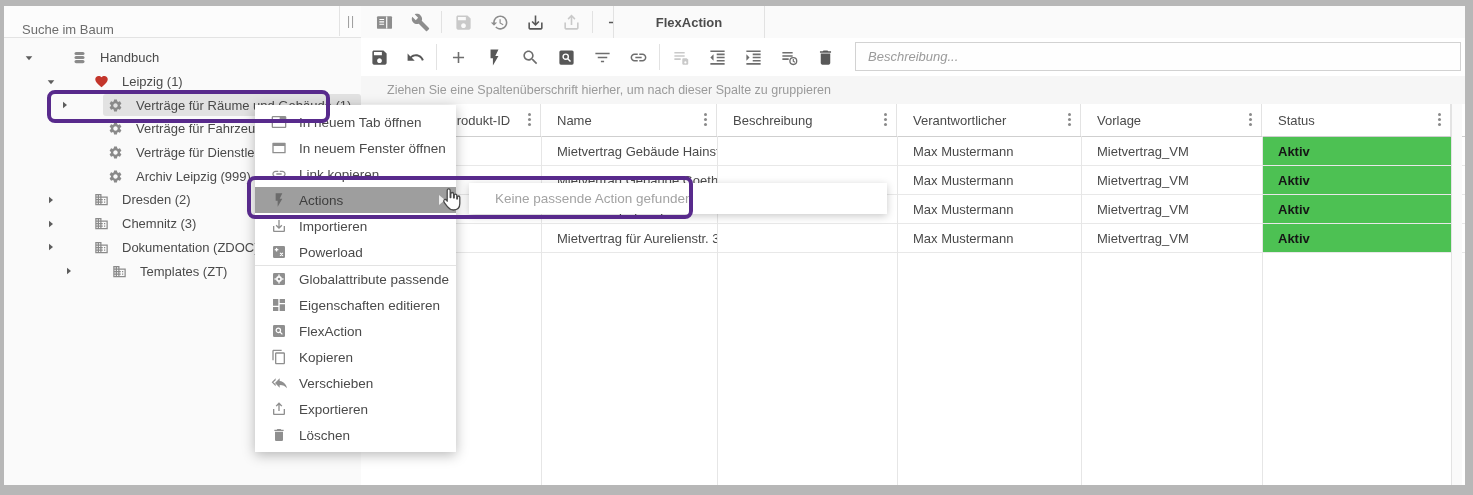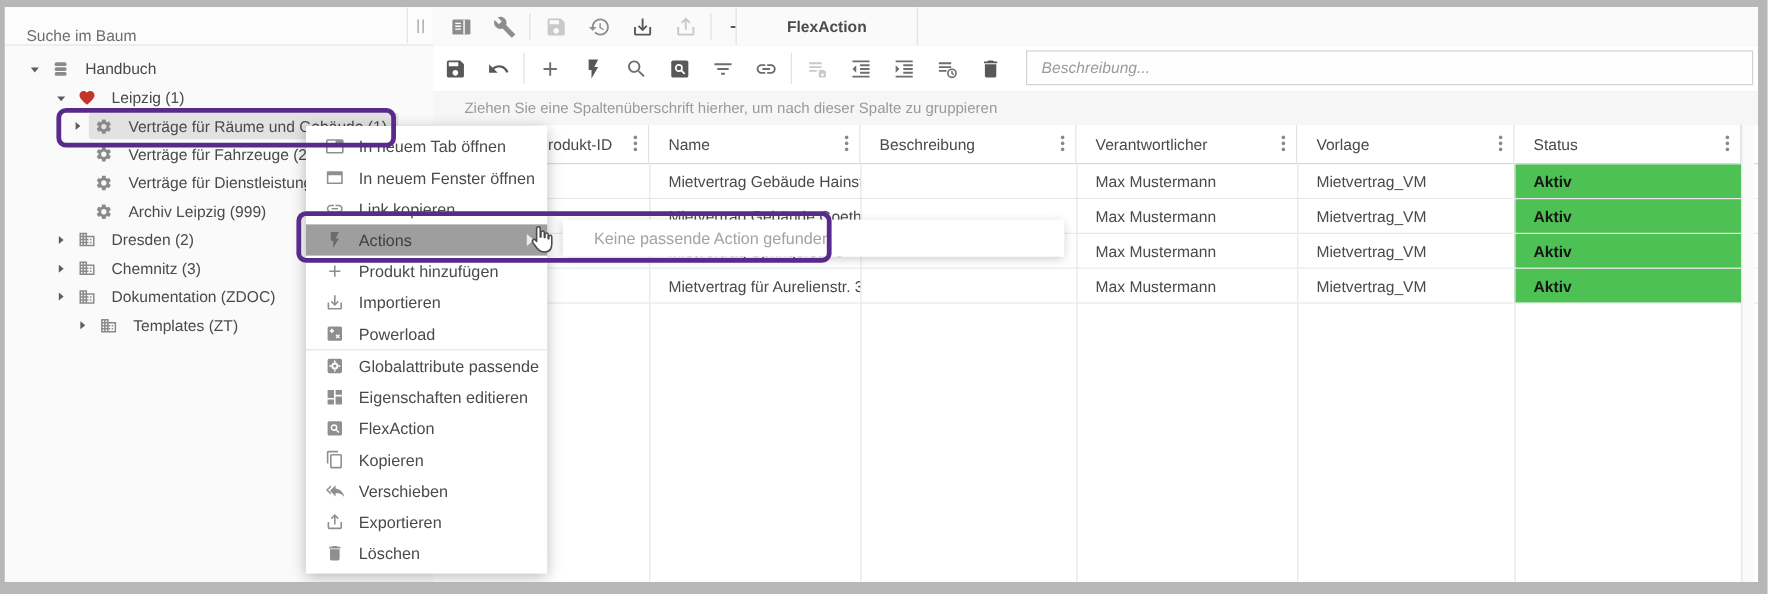--- a/index.html
+++ b/index.html
@@ -7,21 +7,21 @@
   .app{position:absolute;left:4px;top:6px;width:1461px;height:479px;background:#fff;overflow:hidden;}
   
   .tree-panel{position:absolute;left:0;top:0;width:357px;height:479px;background:#fafafa;border-right:1px solid #d8d8d8;}
   .tree-search{position:absolute;left:0;top:0;width:357px;height:31px;background:#fcfcfc;border-bottom:1px solid #e3e3e3;}
   .tree-search input{position:absolute;left:0;top:0;width:336px;height:30px;border:none;outline:none;background:transparent;
     padding:16px 0 0 18px;font:13px "Liberation Sans",sans-serif;color:#5f5f5f;box-sizing:border-box;border-right:1px solid #e3e3e3;}
   .tree-search input::placeholder{color:#6d6d6d;opacity:1;}
   .resize-handle{position:absolute;right:0;top:0;width:20px;height:30px;display:flex;align-items:center;justify-content:center;
     color:#9a9a9a;font-size:12px;cursor:col-resize;letter-spacing:1px;}
   .tree{position:absolute;left:0;top:40px;right:0;}
-  .tree-row{height:23.7px;display:flex;align-items:center;font-size:13px;color:#4a4a4a;white-space:nowrap;cursor:default;}
+  .tree-row{height:23.7px;display:flex;align-items:center;font-size:13px;color:#4a4a4a;white-space:nowrap;cursor:default;gap:29px;}
   .tree-row .exp{width:18px;height:16px;display:flex;align-items:center;justify-content:center;color:#5d5d5d;flex:0 0 18px;}
   .tree-row .exp svg{width:16px;height:16px;fill:currentColor;}
   .pillwrap{display:flex;align-items:center;padding:3px 10px 3px 5px;border-radius:3px;}
   .pillwrap.selected{background:#e2e2e2;}
   .tree-row .ic{width:20px;height:16px;display:flex;align-items:center;color:#8a8a8a;flex:0 0 20px;}
   .tree-row .ic svg{width:15px;height:15px;fill:currentColor;}
   .tree-row .lbl{margin-left:8px;}
   
   .main{position:absolute;left:357px;top:0;right:0;bottom:0;background:#fff;}
   .toolbar{position:absolute;left:0;right:0;display:flex;align-items:center;}
@@ -500,28 +500,20 @@
             <svg viewBox="0 0 24 24">
               <path d="M7 2v11h3v9l7-12h-4l4-8z"></path>
             </svg>
           </span>
           <span>Actions</span>
           <span class="sub-arrow"></span>
         </div>
         <div class="menu-item">
           <span class="mic">
             <svg viewBox="0 0 24 24">
-              <path d="M19 13h-6v6h-2v-6H5v-2h6V5h2v6h6v2z"></path>
-            </svg>
-          </span>
-          <span>Produkt hinzufügen</span>
-        </div>
-        <div class="menu-item">
-          <span class="mic">
-            <svg viewBox="0 0 24 24">
               <path d="M19 12v7H5v-7H3v7c0 1.1.9 2 2 2h14c1.1 0 2-.9 2-2v-7h-2zm-6 .67l2.59-2.58L17 11.5l-5 5-5-5 1.41-1.41L11 12.67V3h2v9.67z"></path>
             </svg>
           </span>
           <span>Importieren</span>
         </div>
         <div class="menu-item">
           <span class="mic">
             <svg viewBox="0 0 24 24">
               <rect x="3" y="3" width="18" height="18" rx="2"></rect>
               <rect x="5.6" y="7.6" width="5.4" height="1.9" fill="#fff"></rect>

